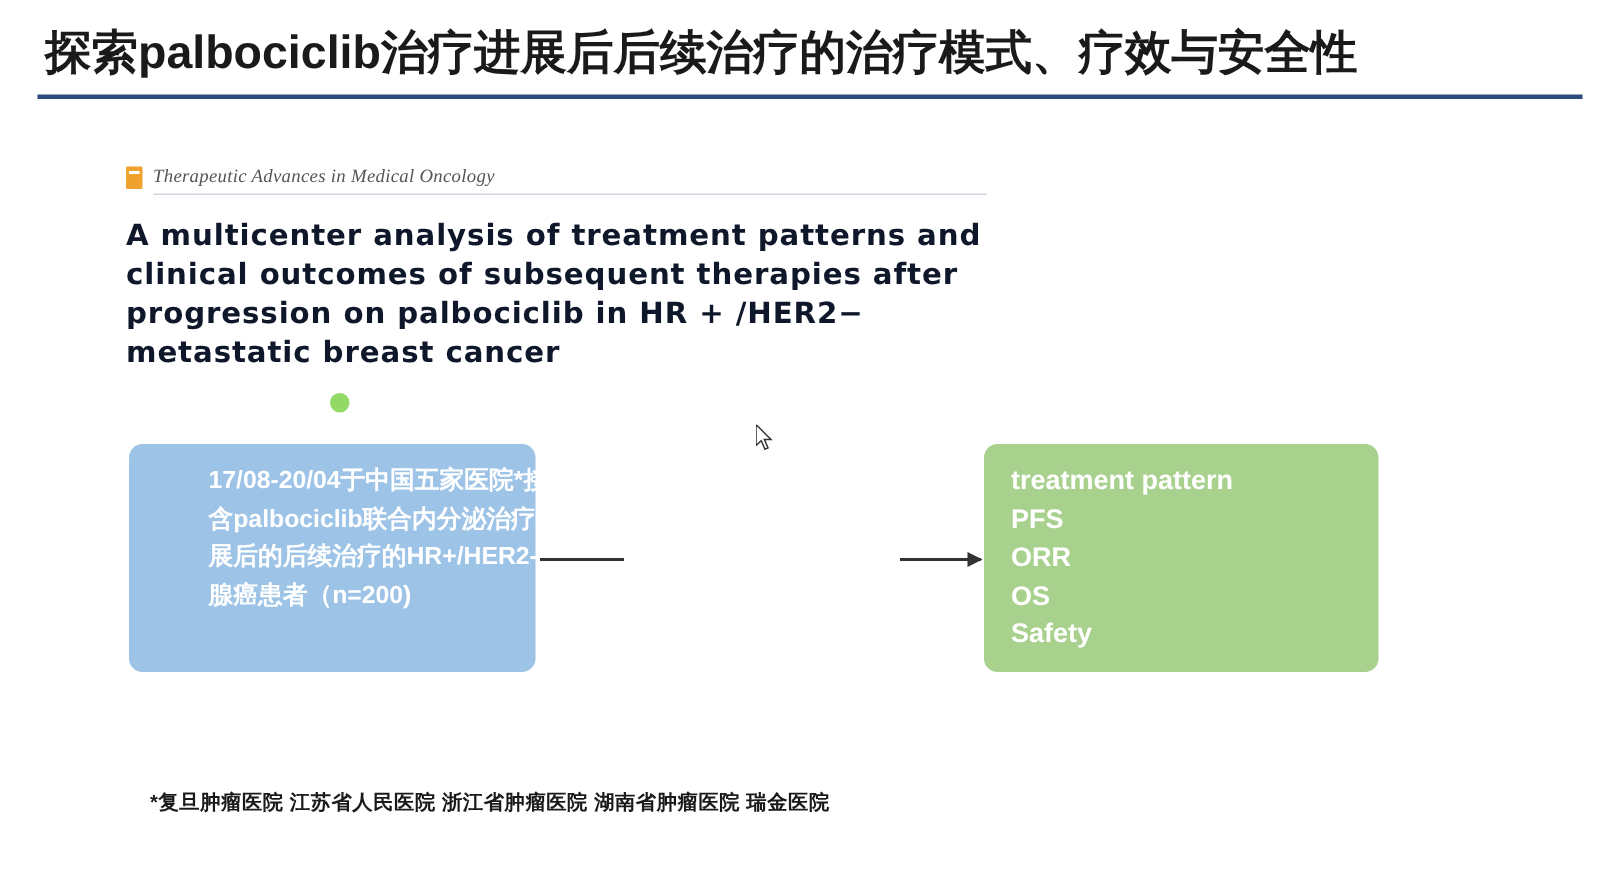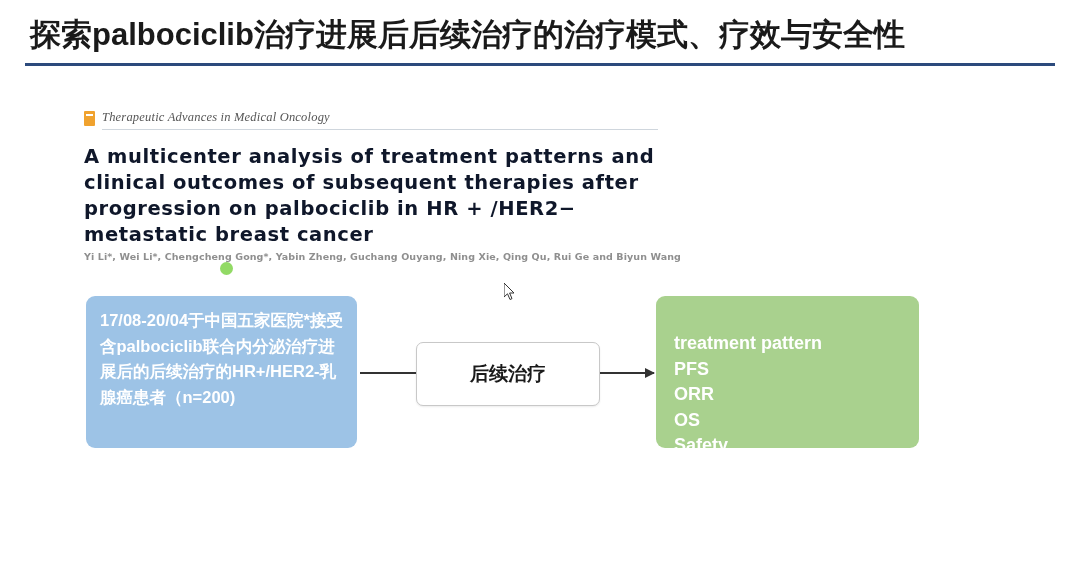--- a/index.html
+++ b/index.html
@@ -261,42 +261,39 @@
 
   <div class="card">
 
     <div class="journal">
       <div class="journal-logo"></div>
       <div class="journal-name">Therapeutic Advances in Medical Oncology</div>
       <div class="journal-rule"></div>
     </div>
 
     <div class="paper-title">A multicenter analysis of treatment patterns and clinical outcomes of subsequent therapies after progression on palbociclib in HR + /HER2− metastatic breast cancer</div>
-    <div class="paper-authors">Yi Li*, Wei Li*, Chengcheng Gong*, Yabin Zheng, Guchang Ouyang, Ning Xie, Qing Qu, Rui Ge and Biyun Wang</div>
     <div class="author-dot"></div>
 
     <div class="blue-box">
-      <div class="blue-text" style="white-space: pre-wrap;">17/08-20/04于中国五家医院*接受含palbociclib联合内分泌治疗进展后的后续治疗的HR+/HER2-乳腺癌患者（n=200)</div>
+      <div class="blue-text" style="white-space: pre-wrap; margin-left: 39px;">17/08-20/04于中国五家医院*接受含palbociclib联合内分泌治疗进展后的后续治疗的HR+/HER2-乳腺癌患者（n=200)</div>
     </div>
 
     <div class="arrow1"></div>
 
-    <div class="mid-box">
-      <div class="mid-text">后续治疗</div>
-    </div>
 
     <div class="arrow2"></div>
 
     <div class="green-box">
-      <div class="green-text" style="white-space: pre-wrap; margin-top: 23px;">treatment pattern
+      <div class="green-text" style="white-space: pre-wrap;">treatment pattern
 PFS
 ORR
 OS
 Safety</div>
     </div>
 
+    <div class="footnote">*复旦肿瘤医院 江苏省人民医院 浙江省肿瘤医院 湖南省肿瘤医院 瑞金医院</div>
   </div>
 
   <svg class="cursor" viewBox="0 0 12 18">
     <polygon points="0,0 0,14 3.5,10.8 6,16.5 8,15.6 5.6,10 10,10" fill="#ffffff" stroke="#333333" stroke-width="1"></polygon>
   </svg>
 
 </div>
 
 </body></html>

